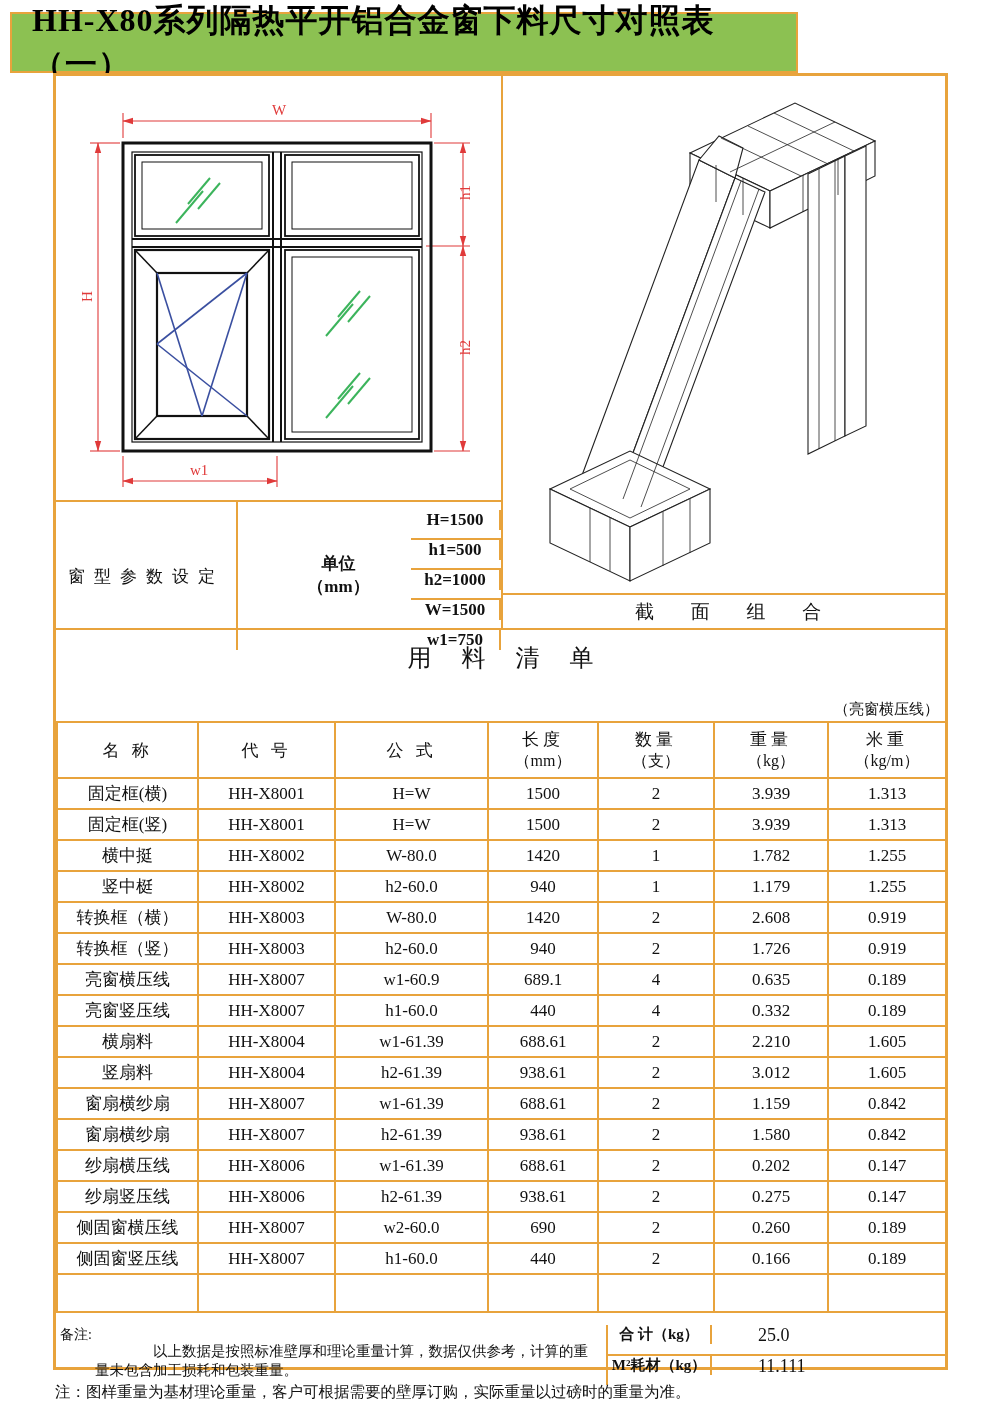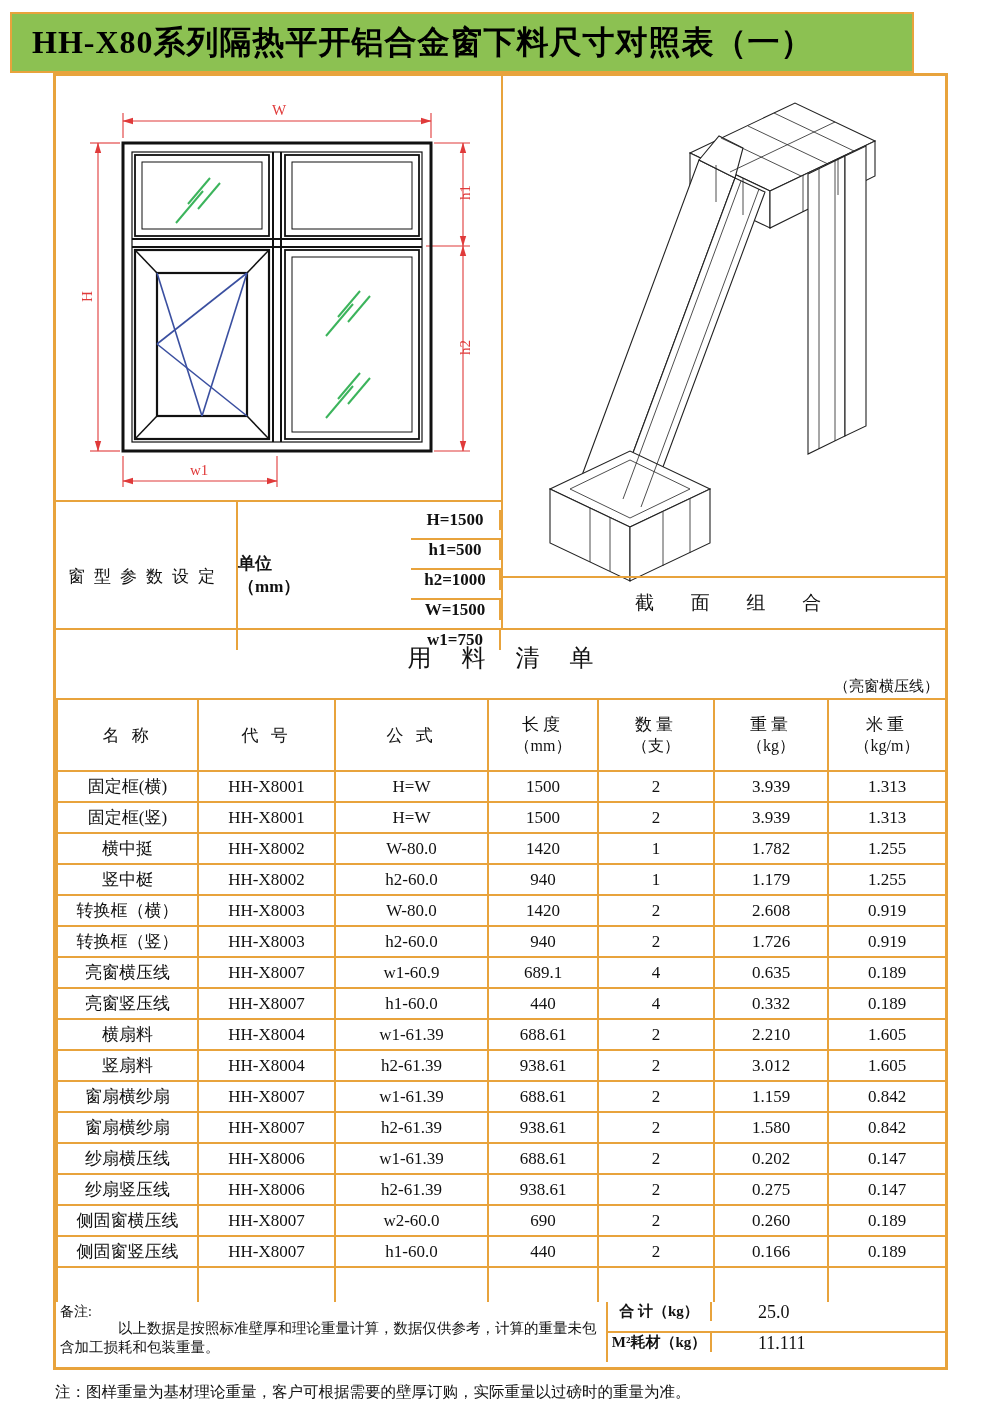--- a/index.html
+++ b/index.html
@@ -9,21 +9,21 @@
     --glass:#3CB45C;
     --blue:#3A4FA0;
     --ink:#111;
   }
   *{box-sizing:border-box;margin:0;padding:0;}
   body{background:#fff;font-family:"Liberation Serif","DejaVu Serif",serif;color:#111;}
   .page{position:relative;width:1000px;height:1415px;background:#fff;overflow:hidden;}
 
   
   .title-bar{
-    position:absolute;left:10px;top:12px;width:904px;height:61px;
+    position:absolute;left:10px;top:12px;width:788px;height:61px;
     background:var(--green);border:2px solid var(--orange);
     display:flex;align-items:center;padding-left:20px;
     font-size:32px;font-weight:bold;letter-spacing:1px;color:#000;
   }
 
   
   .content-box{
     position:absolute;left:53px;top:73px;width:895px;height:1297px;
     border:3px solid var(--orange);background:#fff;
   }
@@ -43,57 +43,57 @@
     font-size:17px;letter-spacing:9px;border-right:2px solid var(--orange);
   }
   .param-cell{
     display:flex;align-items:center;justify-content:center;
     font-size:17px;font-weight:bold;border-right:2px solid var(--orange);
     border-top:2px solid var(--orange);
     margin-top:8px;
   }
   .param-cell:nth-child(2){border-top:none;}
   .param-unit{
-    grid-row:1/6;display:flex;flex-direction:column;justify-content:center;
-    font-size:17px;font-weight:bold;line-height:1.35;
+    grid-row:1/6;display:flex;flex-direction:column;align-items:center;justify-content:center;
+    font-size:17px;font-weight:bold;line-height:1.35;padding-left:28px;
   }
 
   .section-svg{position:absolute;left:0;top:0;}
   .section-label{
-    position:absolute;left:0;bottom:0;width:100%;height:52px;
+    position:absolute;left:0;bottom:0;width:100%;height:35px;
     border-top:2px solid var(--orange);
     display:flex;align-items:center;justify-content:center;
     font-size:19px;letter-spacing:16px;text-indent:16px;padding-left:8px;
   }
 
   
-  .list-title-row{height:68px;position:relative;padding-left:43px;}
+  .list-title-row{height:91px;position:relative;padding-left:43px;}
   .list-title{
     position:absolute;left:0;top:12px;width:100%;text-align:center;
     font-size:24px;letter-spacing:12px;text-indent:12px;
   }
   .ref-note{position:absolute;right:6px;bottom:2px;font-size:15px;}
 
   .table-wrap{height:604px;overflow:hidden;}
   table.material{width:889px;border-collapse:collapse;table-layout:fixed;}
   table.material th,table.material td{
     border:2px solid var(--orange);text-align:center;vertical-align:middle;
     font-weight:normal;font-size:17px;padding:0;overflow:hidden;white-space:nowrap;
   }
-  table.material thead tr{height:72px;}
+  table.material thead tr{height:56px;}
   table.material tbody tr{height:31px;}
   table.material tbody tr.empty-row{height:38px;}
   .th-l1{font-size:17px;letter-spacing:4px;}
   .th-l2{font-size:16px;}
 
   
   .bottom-row{height:60px;display:flex;}
   .remarks{width:552px;border-right:2px solid var(--orange);padding:2px 6px 0 4px;}
   .remarks-label{font-size:14px;line-height:1.1;}
-  .remarks-text{font-size:14.5px;line-height:1.3;text-indent:4em;}
+  .remarks-text{font-size:14.5px;line-height:1.3;text-indent:4em;margin-left:35px;}
   .totals{flex:1;display:flex;flex-direction:column;}
   .totals-row{flex:1;display:flex;align-items:flex-start;}
   .totals-row + .totals-row{border-top:2px solid var(--orange);}
   .totals-label{
     width:104px;border-right:2px solid var(--orange);
     display:flex;align-items:center;justify-content:center;
     font-size:15px;font-weight:bold;white-space:nowrap;
   }
   .totals-value{flex:1;display:flex;align-items:center;padding-left:46px;font-size:18px;}
 

